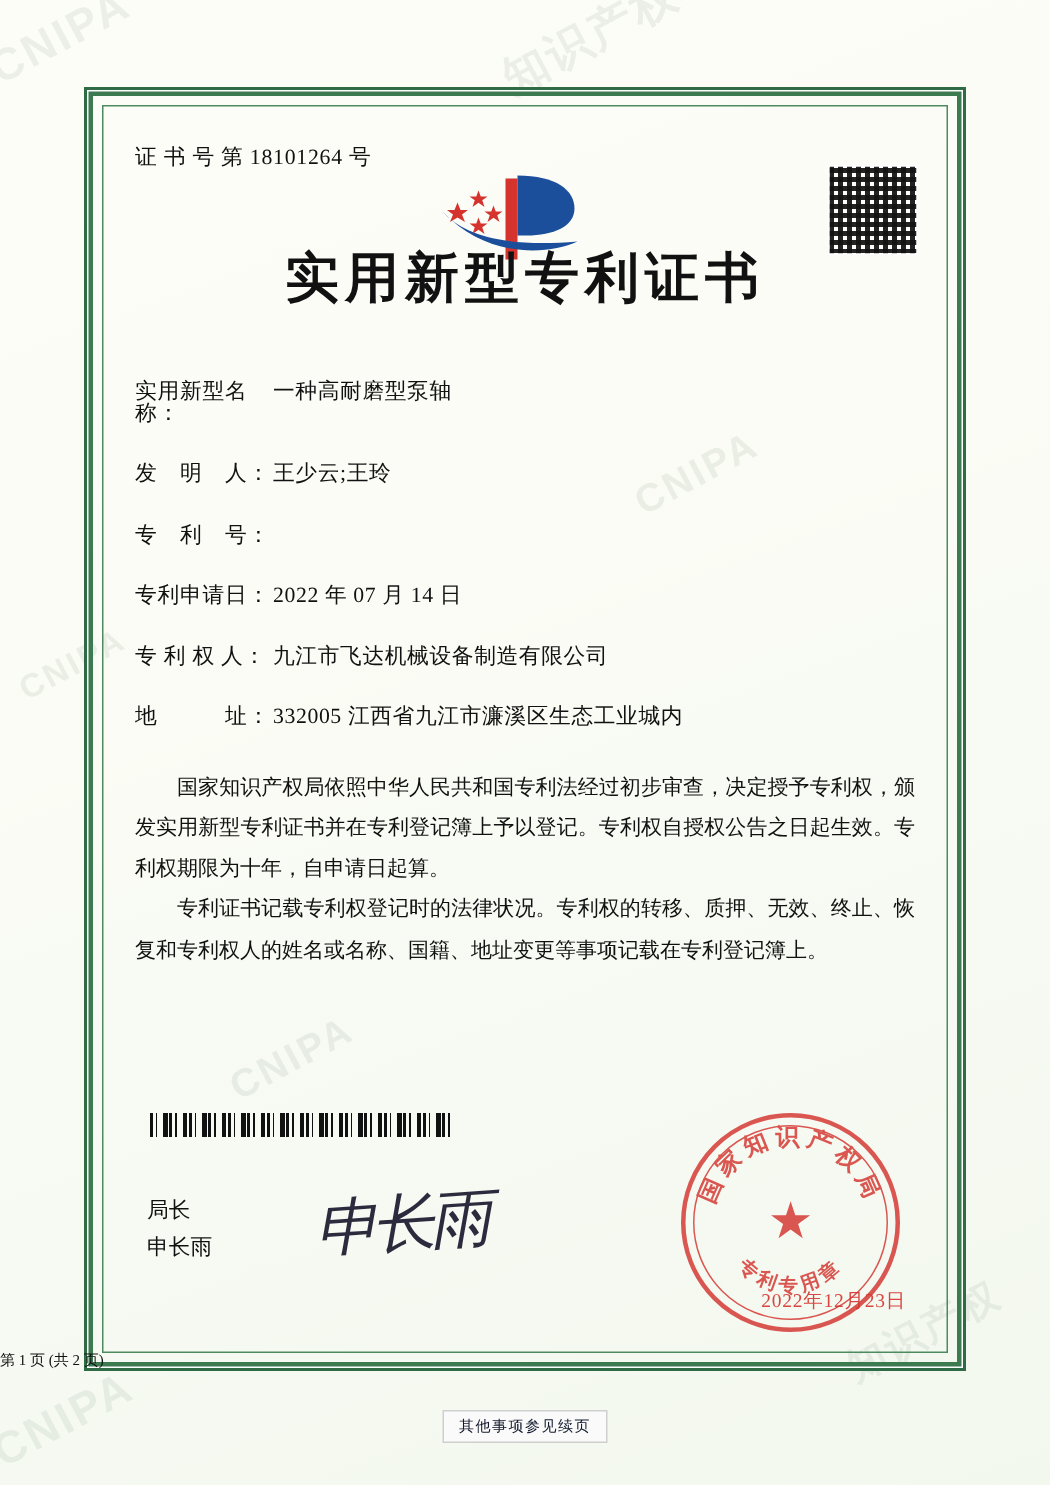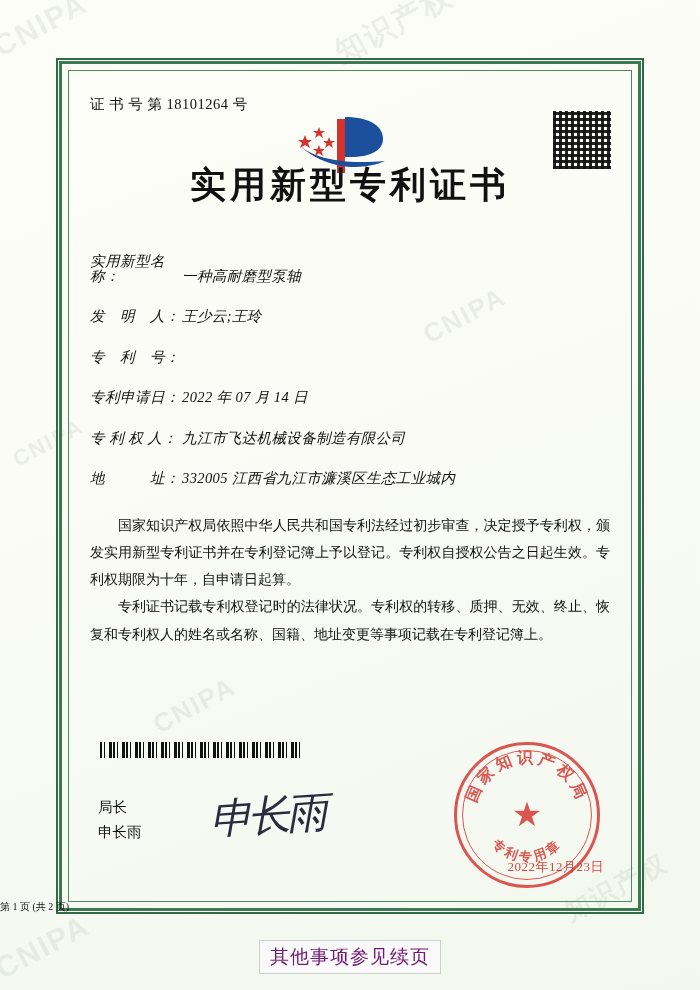--- a/index.html
+++ b/index.html
@@ -113,23 +113,22 @@
   }
 
   .fields {
     margin-top: 44px;
     font-size: 14.5px;
     color: #111;
     line-height: 1;
   }
   .field-row {
     display: flex;
-    align-items: flex-end;
+    align-items: flex-start;
     margin-bottom: 26px;
-    font-style: italic;
   }
   .field-label {
     width: 92px;
     flex: none;
     letter-spacing: 0.5px;
   }
   .field-value {
     flex: 1;
     letter-spacing: 0.4px;
   }
@@ -236,22 +235,22 @@
     text-align: left;
     font-size: 10px;
     color: #111;
   }
   .footer-note {
     position: absolute;
     left: 0;
     right: 0;
     top: 940px;
     text-align: center;
-    font-size: 19px;
-    color: #701a75;
+    font-size: 10px;
+    color: #0f172a;
     letter-spacing: 1px;
   }
   .footer-note span {
     display: inline-block;
     padding: 3px 10px;
     border: 1px solid #cfcfcf;
     background: #fafafa;
   }
 </style>
 </head>

